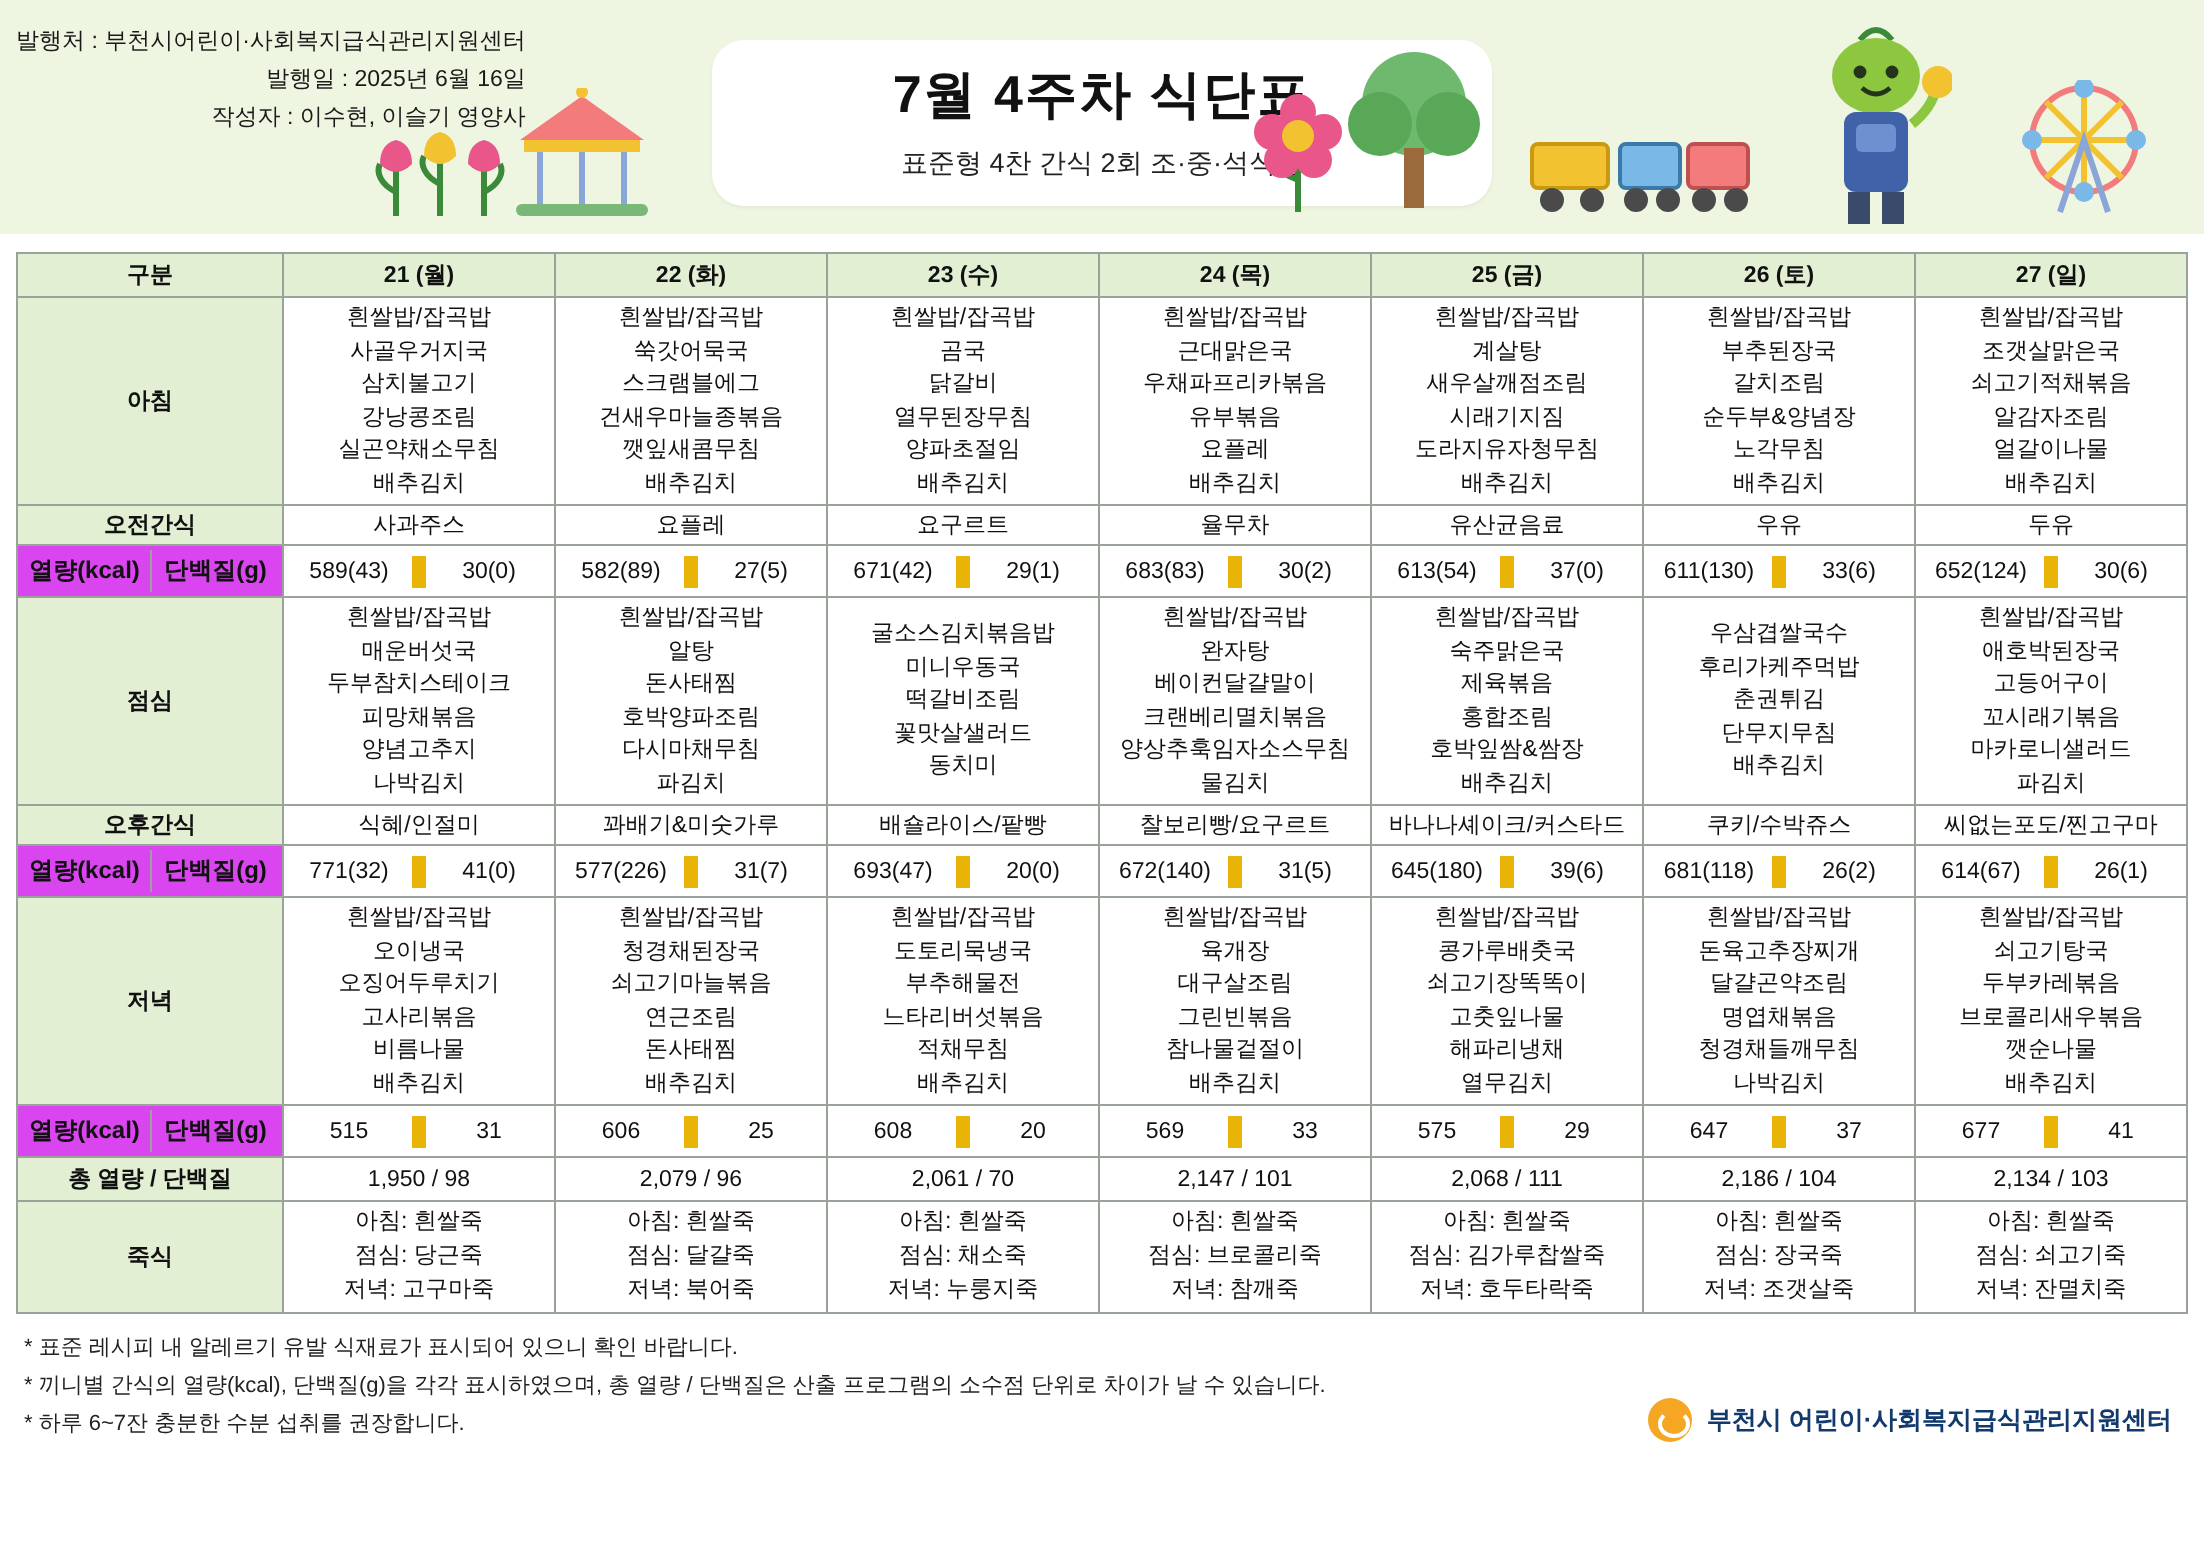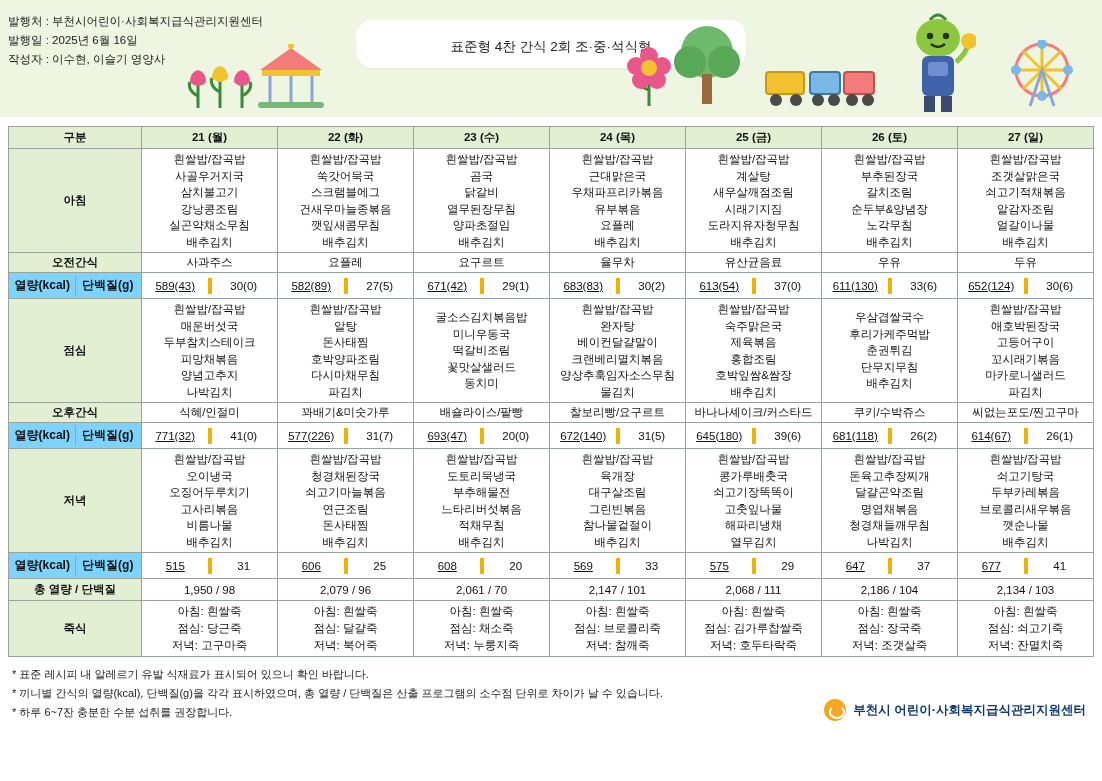--- a/index.html
+++ b/index.html
@@ -21,20 +21,21 @@
     height: 118px;
     background: #eef5e0;
     border-bottom: 1px solid #ffffff;
   }
   .pub-box {
     position: absolute;
     left: 8px; top: 12px;
     font-size: 11.5px;
     color: #1a1a1a;
     line-height: 19px;
+    text-align: right;
   }
   .pub-box div { white-space: nowrap; }
 
   .title-card {
     position: absolute;
     left: 50%;
     transform: translateX(-50%);
     top: 20px;
     width: 390px;
     background: #ffffff;
@@ -95,22 +96,22 @@
   .kcal-row td { height: 20px; }
   .kcal-split { padding: 0; }
   .kcal-split .inner {
     display: flex;
     width: 100%;
   }
   .kcal-split .inner span {
     flex: 1;
     padding: 2px 0;
   }
-  .kcal-split .inner span:first-child { border-right: 4px solid #eab308; text-decoration: underline; }
-  .label-split { padding: 0; background: #7dd3fc; }
+  .kcal-split .inner span:first-child { border-right: 7px solid #eab308; }
+  .label-split { padding: 0; background: #d946ef; }
   .label-split .inner { display: flex; width: 100%; }
   .label-split .inner span {
     flex: 1; padding: 2px 0; font-weight: bold; font-size: 12px;
   }
   .label-split .inner span:first-child { border-right: 1px solid #9aa39a; }
 
   .total-row td { height: 22px; font-size: 12px; }
   .juk-cell {
     text-align: left;
     padding: 6px 8px;
@@ -163,20 +164,21 @@
 
   <div class="header">
 
     <div class="pub-box">
       <div>발행처 : 부천시어린이·사회복지급식관리지원센터</div>
       <div>발행일 : 2025년 6월 16일</div>
       <div>작성자 : 이수현, 이슬기 영양사</div>
     </div>
 
     <div class="title-card">
+      <div class="title-main">7월 4주차 식단표</div>
       <div class="title-sub">표준형 4찬 간식 2회 조·중·석식형</div>
     </div>
 
     <svg class="art" style="left:186px; top:48px;" width="68" height="62" viewBox="0 0 68 62">
       <g stroke="#3a8a3a" stroke-width="3" fill="none">
         <path d="M12 60 L12 34"></path>
           <path d="M34 60 L34 30"></path>
           <path d="M56 60 L56 34"></path>
         <path d="M12 48 C4 44 2 38 4 34"></path>
           <path d="M34 44 C26 40 24 34 26 30"></path>

